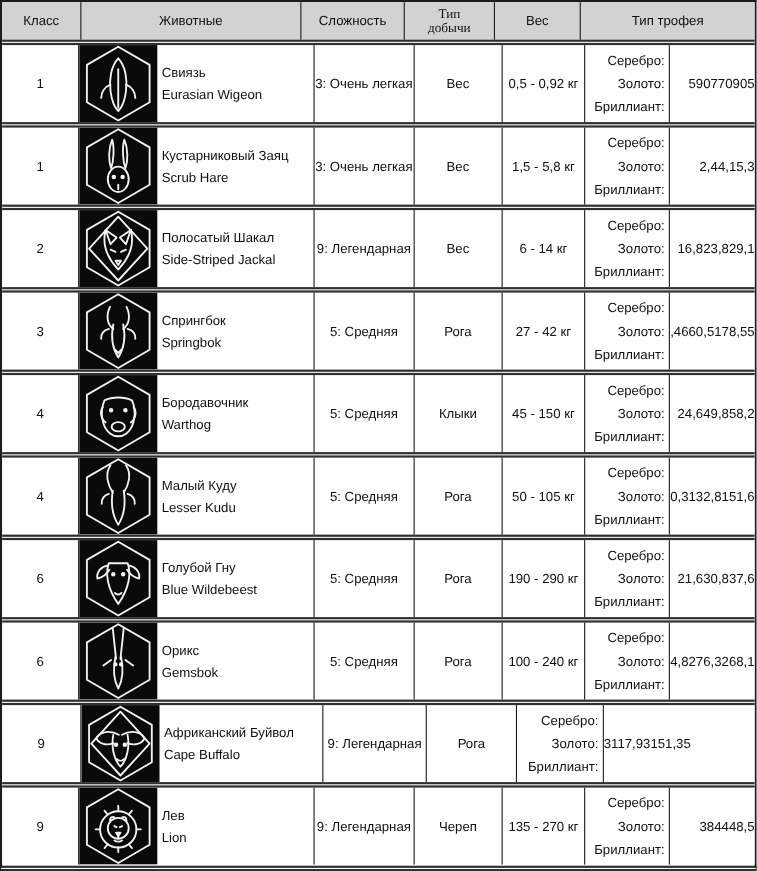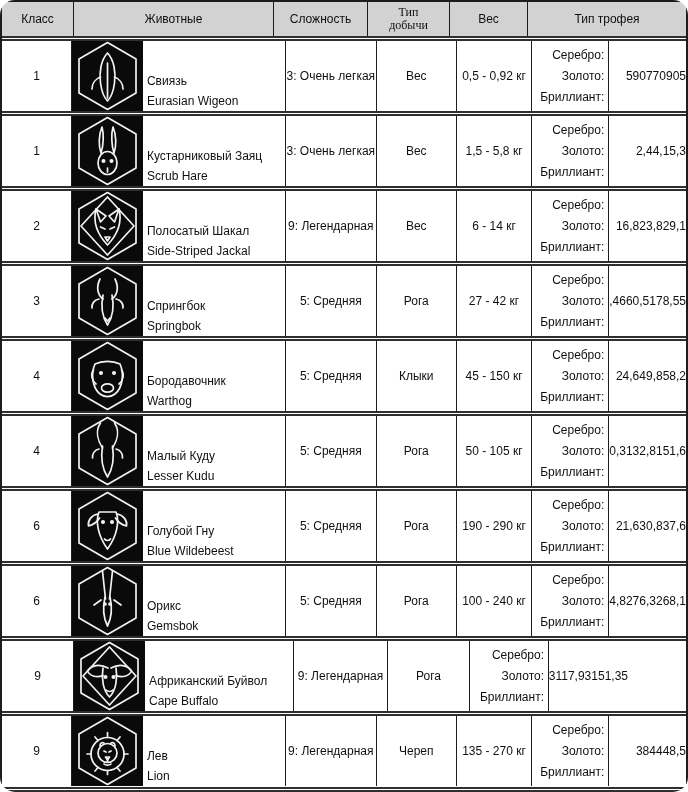--- a/index.html
+++ b/index.html
@@ -8,21 +8,20 @@
     background: #ffffff;
     font-family: "Liberation Sans", sans-serif;
     -webkit-font-smoothing: antialiased;
   }
   #stage {
     position: relative;
     width: 688px;
     height: 792px;
     background: #ffffff;
     overflow: hidden;
-    border-radius: 15px;
   }
   .trophy-table {
     position: absolute;
     left: 0; top: 0;
     width: 688px;
     height: 792px;
     box-sizing: border-box;
     border-left: 2px solid #1c1c1c;
     border-right: 2px solid #1c1c1c;
     border-top: 2px solid #1c1c1c;
@@ -66,21 +65,21 @@
     box-sizing: border-box;
     border-right: 1px solid #1c1c1c;
     display: flex;
     align-items: center;
     justify-content: center;
     font-size: 12px;
     color: #101010;
     overflow: hidden;
   }
   .c-class  { width: 72px; }
-  .c-animal { width: 220px; justify-content: flex-start; align-items: flex-end; }
+  .c-animal { width: 220px; justify-content: flex-start; }
   .c-diff   { width: 94px; text-align: center; }
   .c-prey   { width: 82px; }
   .c-weight { width: 78px; text-align: center; }
   .c-labels {
     width: 79px;
     flex-direction: column;
     align-items: flex-end;
     justify-content: center;
     line-height: 21px;
     padding-right: 4px;

